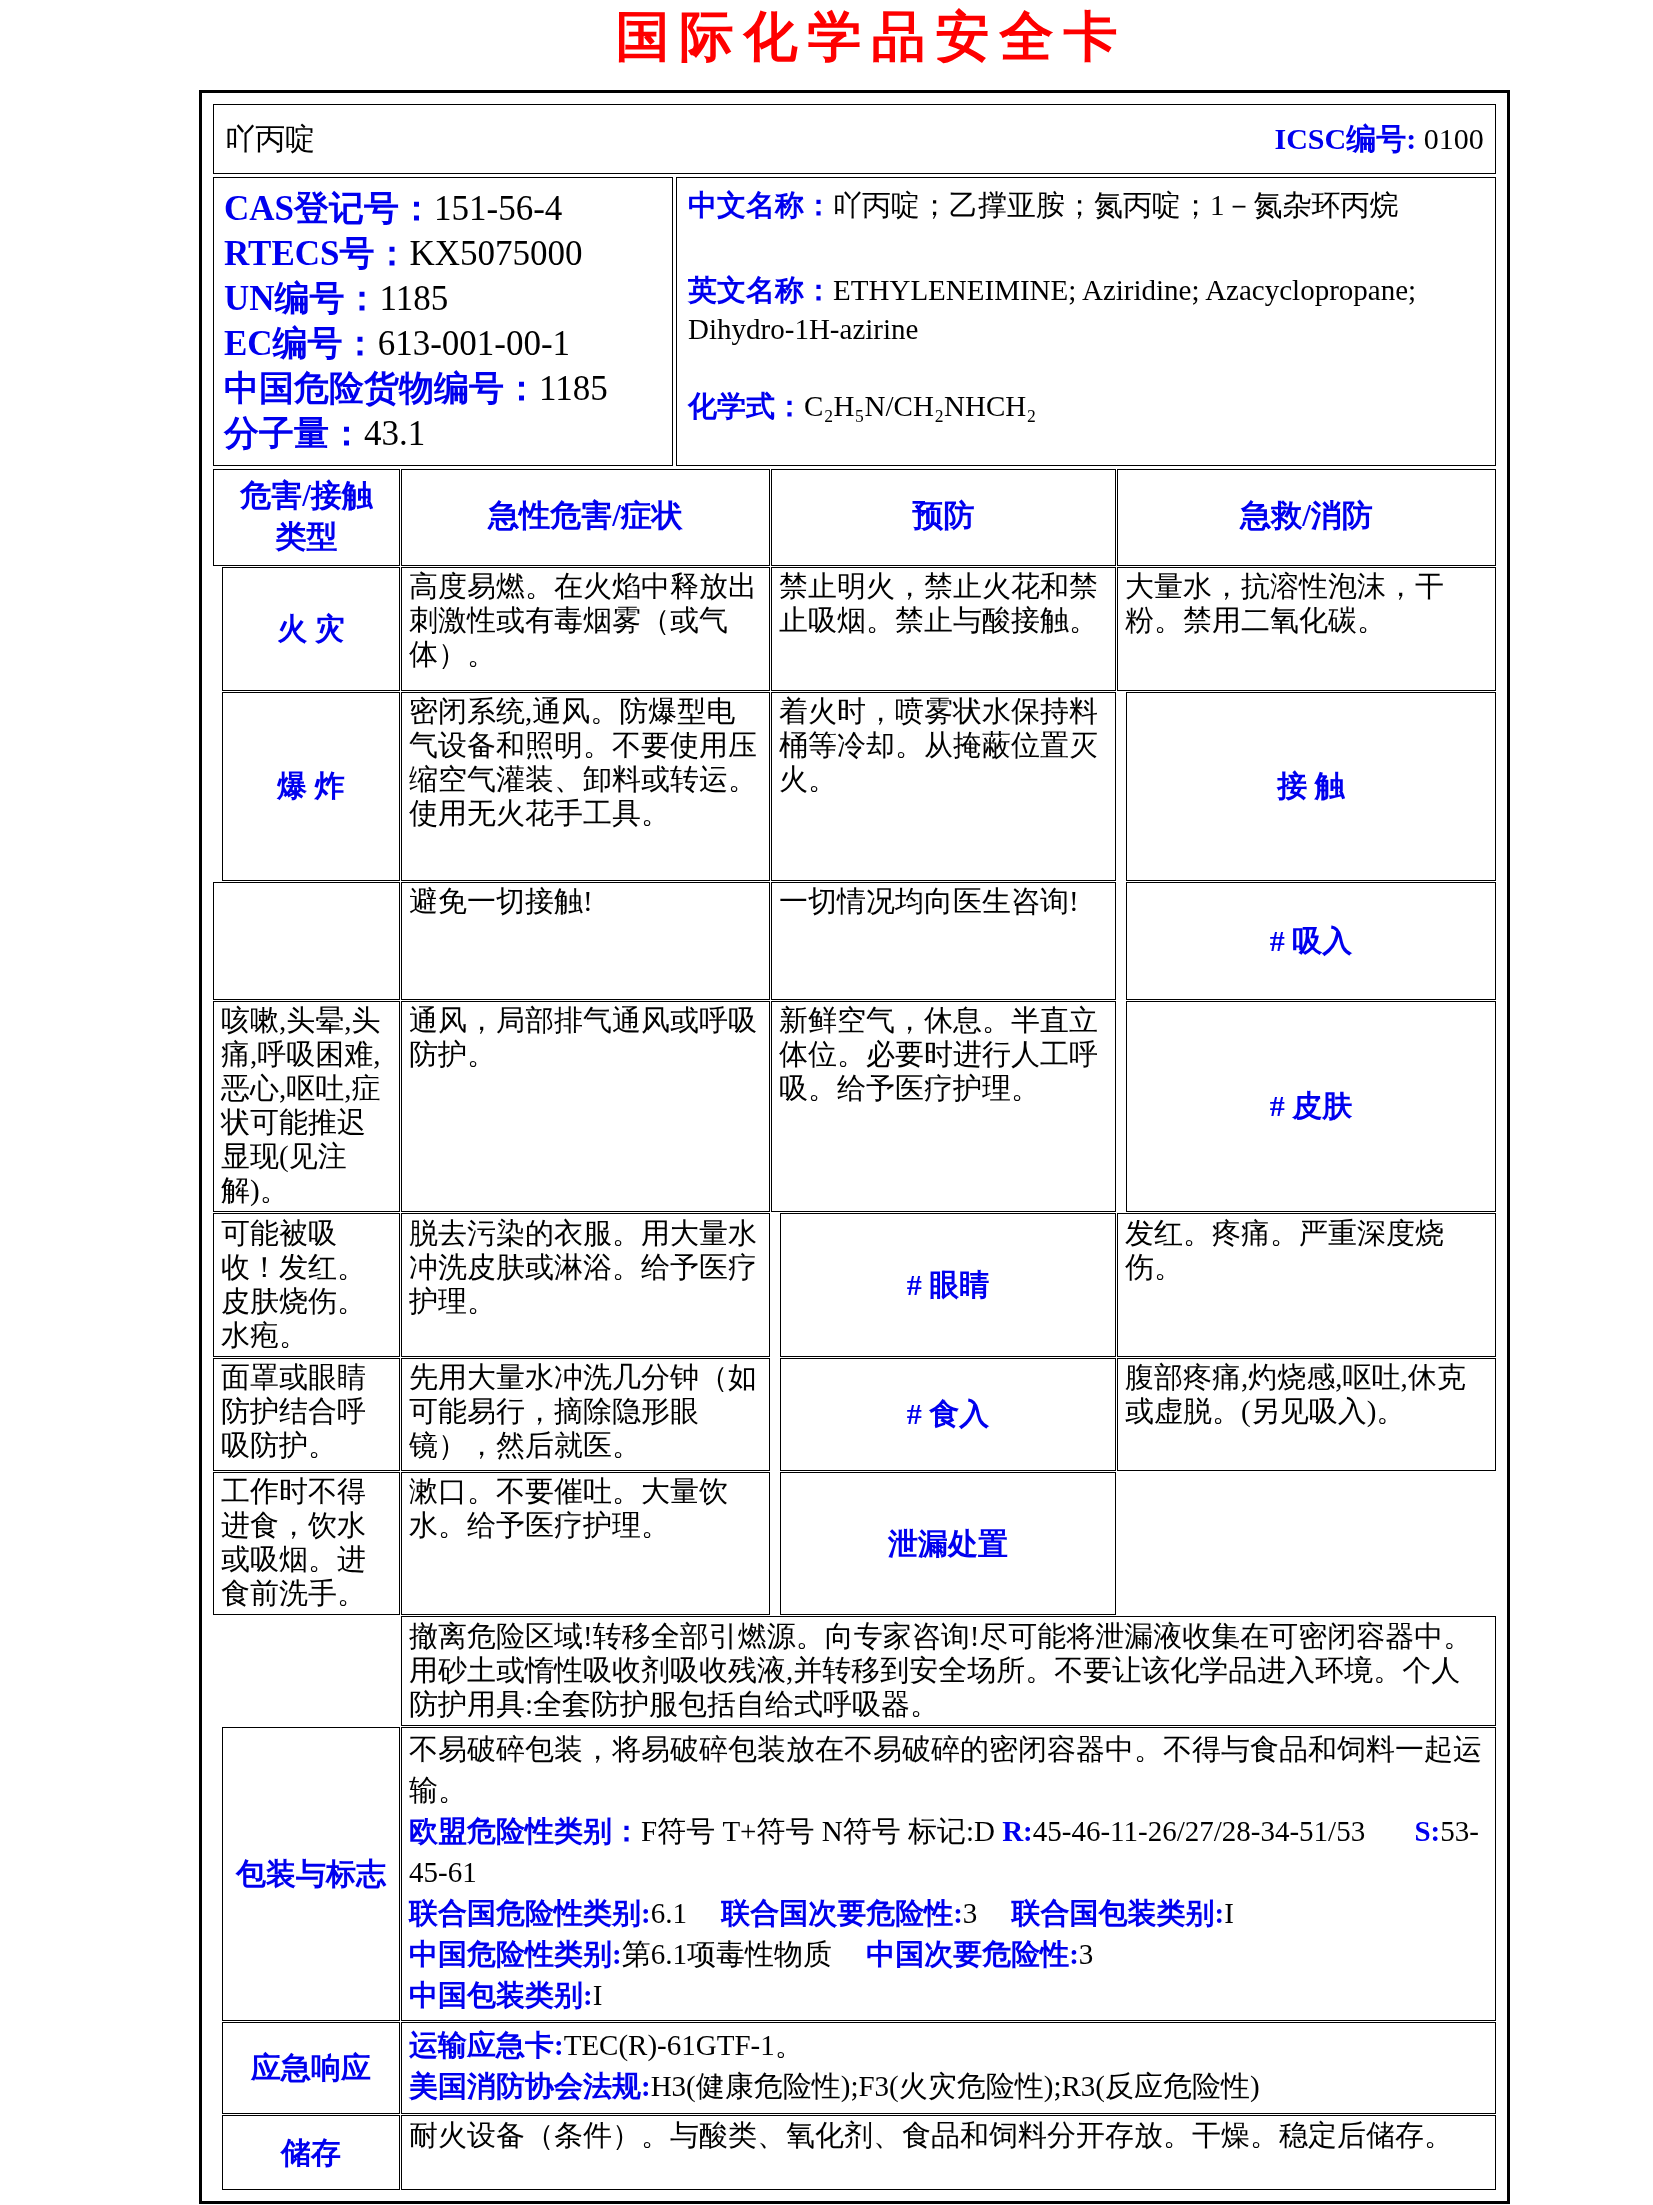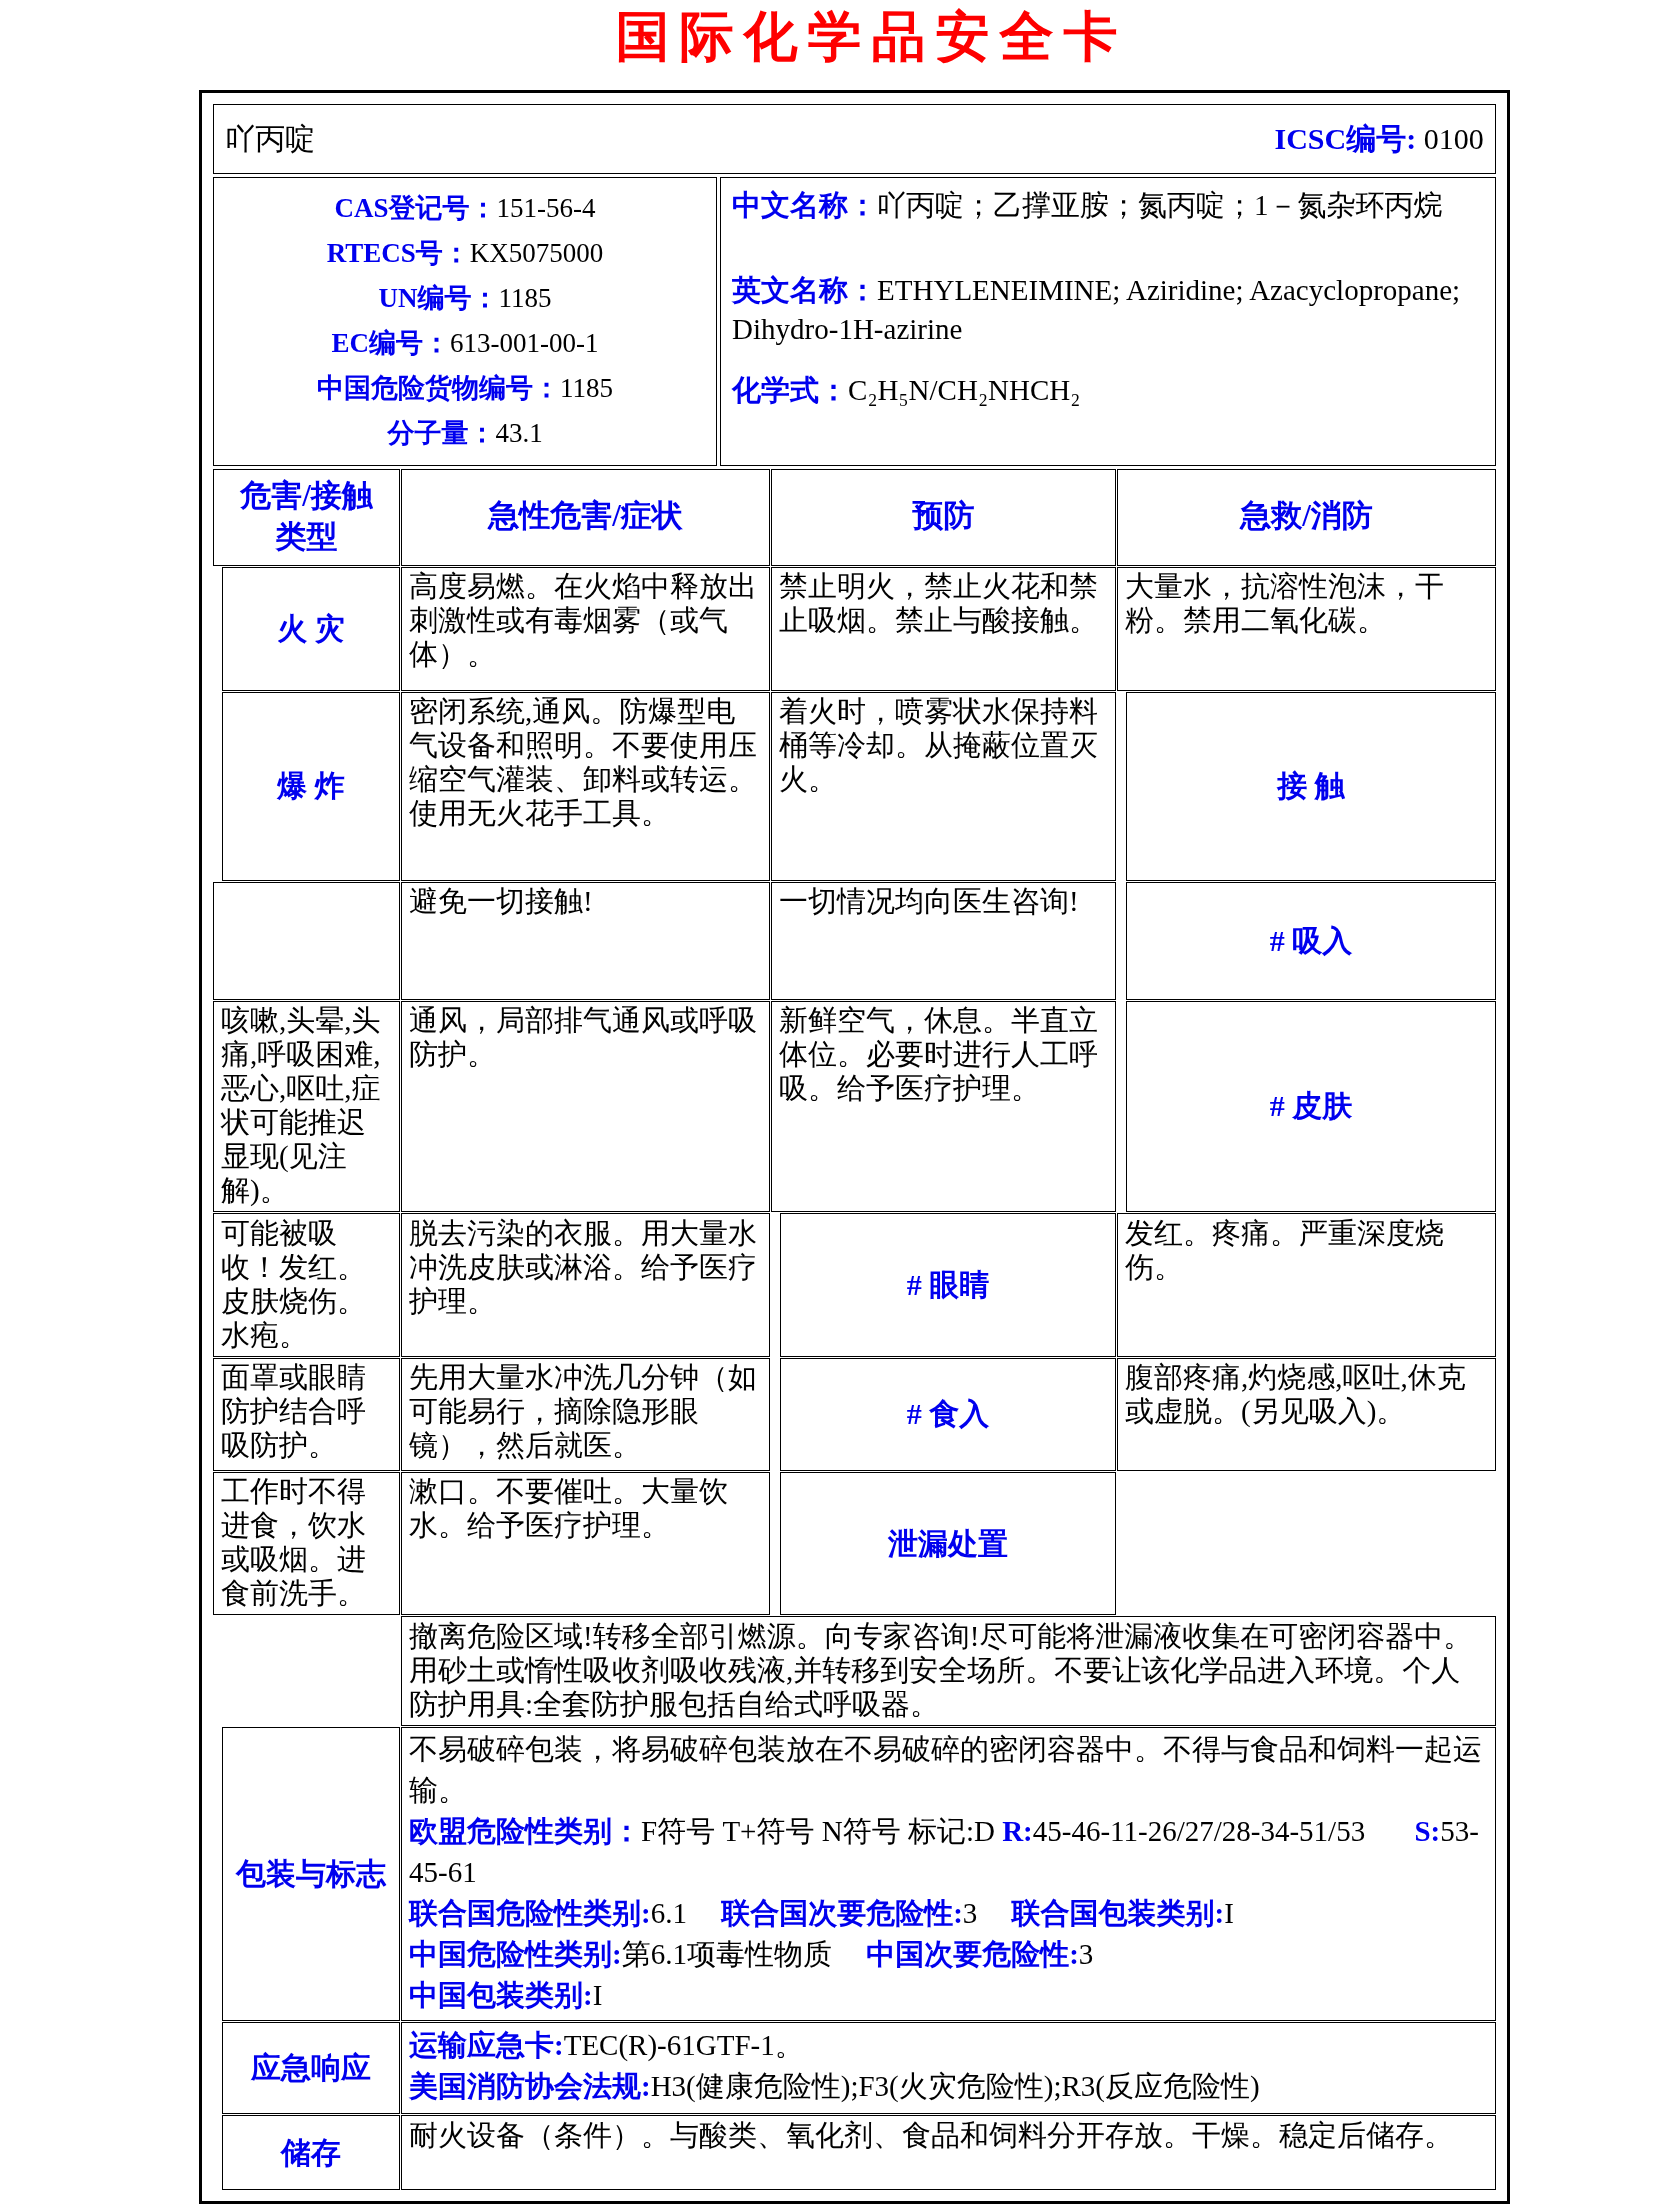--- a/index.html
+++ b/index.html
@@ -17,24 +17,24 @@
     border:3.5px solid #000; background:#fff; padding:11px; box-sizing:border-box;
   }
   .box { border:1.4px solid #000; box-sizing:border-box; background:#fff; }
   .header-bar {
     height:70px; display:flex; align-items:center; justify-content:space-between;
     padding:0 11.3px; font-size:30px;
   }
   .lbl { color:#0000ee; font-weight:bold; }
   .val { color:#000; }
   .info { display:flex; gap:2.8px; margin-top:2.8px; }
-  .info-left { width:504px; padding:8.5px 10px; font-size:27px; line-height:45px; flex:none;text-align:center; }
+  .info-left { width:460px; padding:8.5px 10px; font-size:35px; line-height:45px; flex:none; }
   .info-right { flex:1; padding:8.5px 11.3px; font-size:29px; line-height:39px; }
   .name-block-cn { margin-bottom:46px; }
-  .name-block-en { margin-bottom:22px; }
+  .name-block-en { margin-bottom:38px; }
   .grid {
     margin-top:2.8px; display:grid;
     grid-template-columns:187px 369px 345px 1fr; gap:1px;
   }
   .cell {
     border:1.4px solid #000; background:#fff; box-sizing:border-box;
     padding:1.4px 7px 4.2px 7px; font-size:29px; line-height:34px;
   }
   .stub {
     display:flex; align-items:center; justify-content:center; text-align:center;

